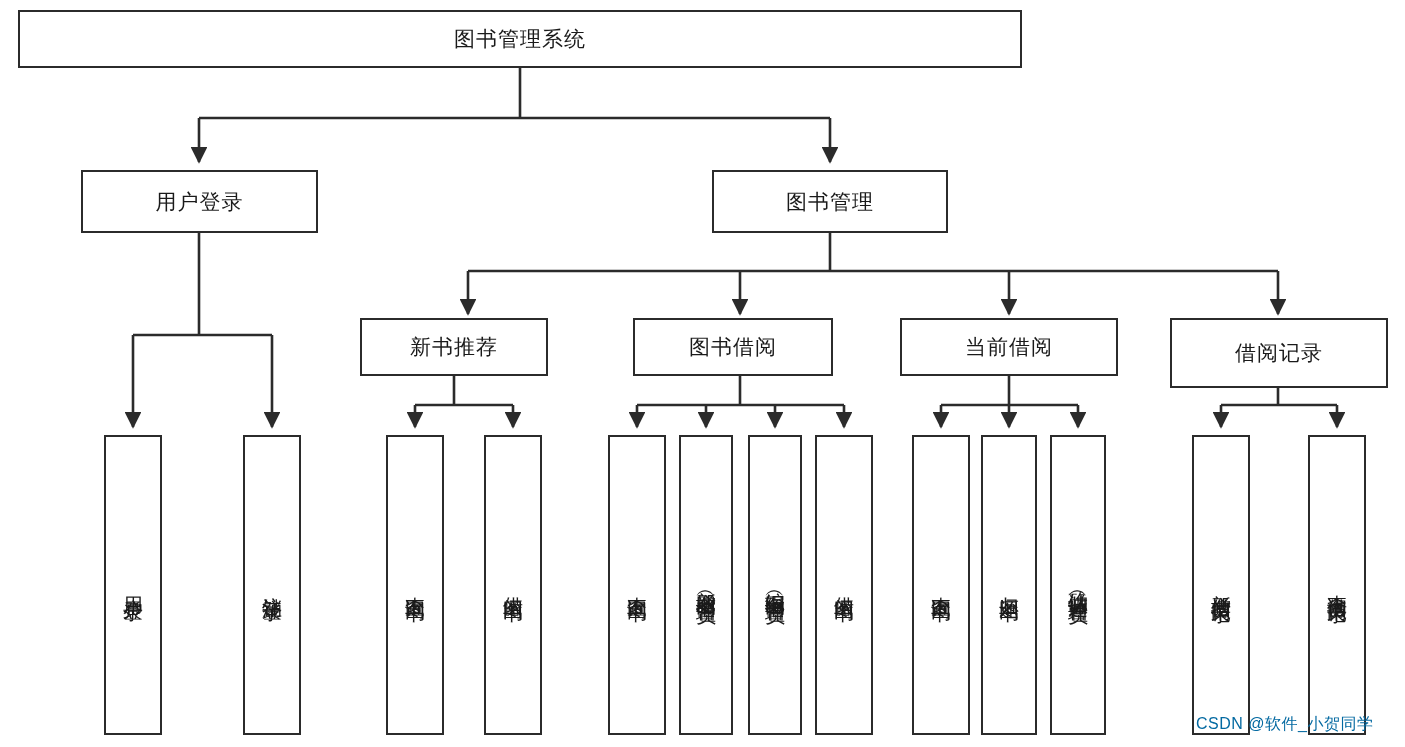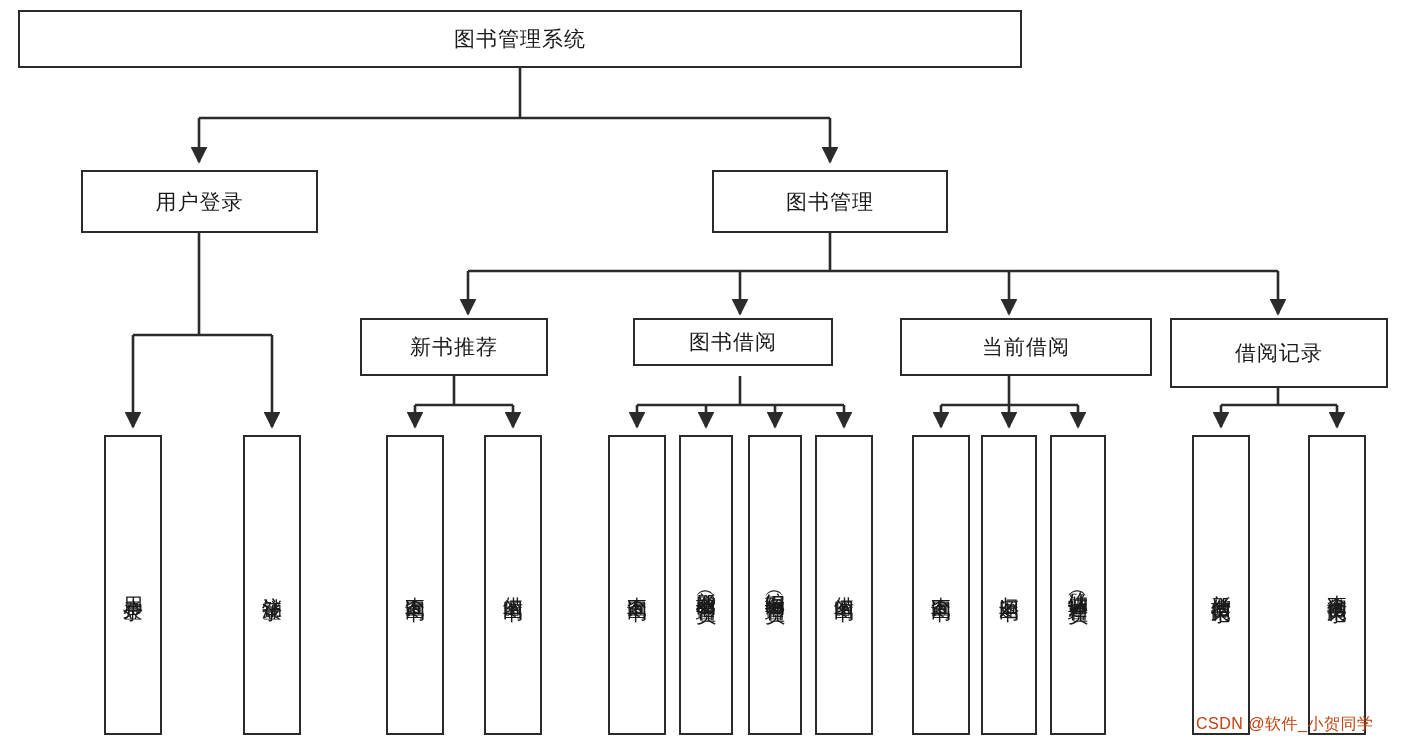--- a/index.html
+++ b/index.html
@@ -54,21 +54,21 @@
     white-space: nowrap;
   }
   .node.vert.leafwide {
     font-size: 20px;
   }
   #watermark {
     position: absolute;
     left: 1196px;
     top: 714px;
     font-size: 16px;
-    color: #c2410c;
+    color: #0369a1;
     letter-spacing: 0.5px;
     z-index: 5;
     white-space: nowrap;
   }
 </style>
 </head>
 <body>
 
 <div id="canvas">
 
@@ -123,22 +123,22 @@
       <path d="M 1337 405 L 1337 427" marker-end="url(#arrow)"></path>
     </g>
   </svg>
 
   <div class="node horiz" style="left:18px; top:10px; width:1004px; height:58px;">图书管理系统</div>
 
   <div class="node horiz" style="left:81px; top:170px; width:237px; height:63px;">用户登录</div>
   <div class="node horiz" style="left:360px; top:318px; width:188px; height:58px;">新书推荐</div>
 
   <div class="node horiz" style="left:712px; top:170px; width:236px; height:63px;">图书管理</div>
-  <div class="node horiz" style="left:633px; top:318px; width:200px; height:48px;">图书借阅</div>
-  <div class="node horiz" style="left:900px; top:318px; width:252px; height:58px;">当前借阅</div>
+  <div class="node horiz" style="left:633px; top:318px; width:200px; height:58px;">图书借阅</div>
+  <div class="node horiz" style="left:900px; top:318px; width:218px; height:58px;">当前借阅</div>
   <div class="node horiz" style="left:1170px; top:318px; width:218px; height:70px;">借阅记录</div>
 
   <div class="node vert" style="left:104px; top:435px; width:58px; height:300px;">用户登录</div>
   <div class="node vert" style="left:243px; top:435px; width:58px; height:300px;">注销登录</div>
 
   <div class="node vert" style="left:386px; top:435px; width:58px; height:300px;">查询图书</div>
   <div class="node vert" style="left:484px; top:435px; width:58px; height:300px;">借阅图书</div>
 
   <div class="node vert" style="left:608px; top:435px; width:58px; height:300px;">查询图书</div>
   <div class="node vert leafwide" style="left:679px; top:435px; width:54px; height:300px;">新增图书（管理员）</div>

